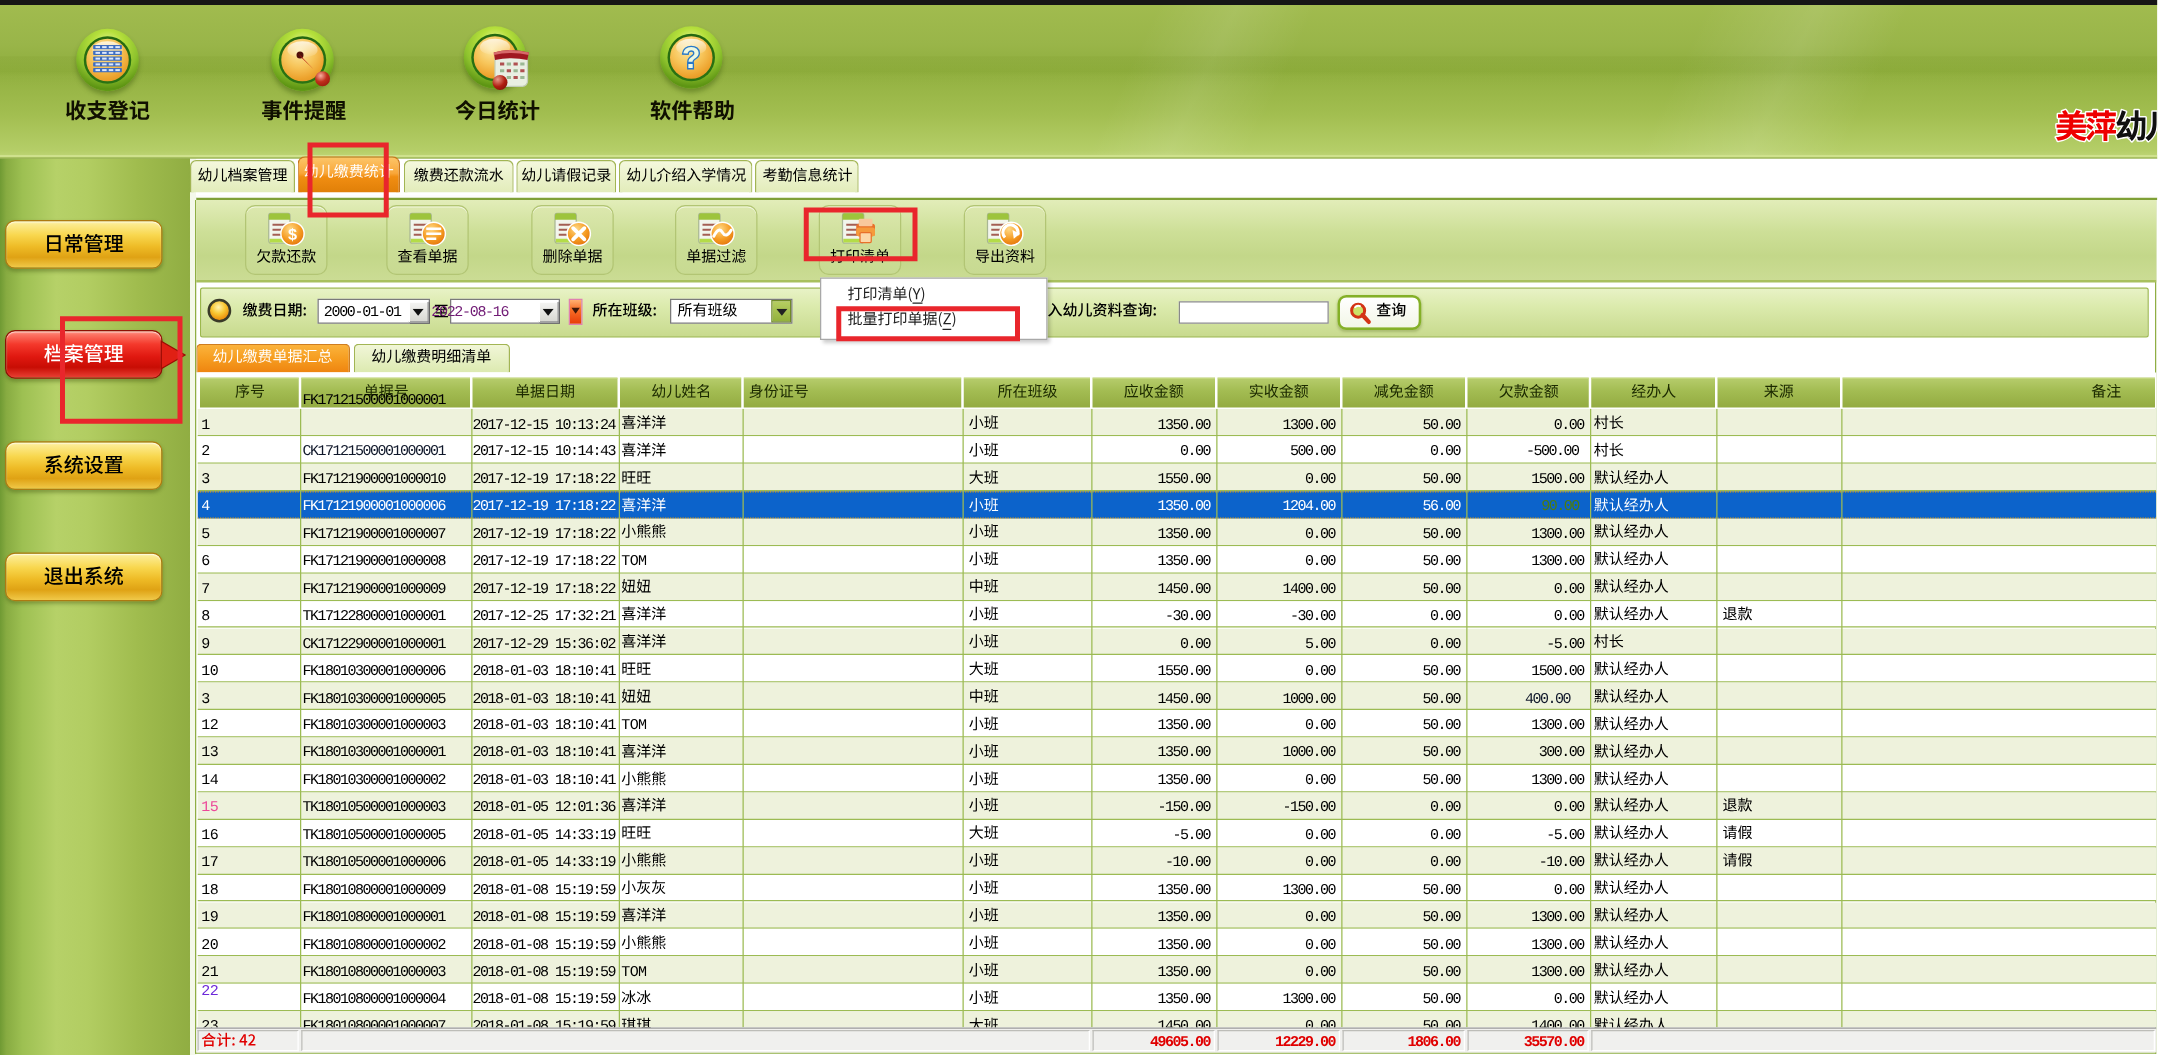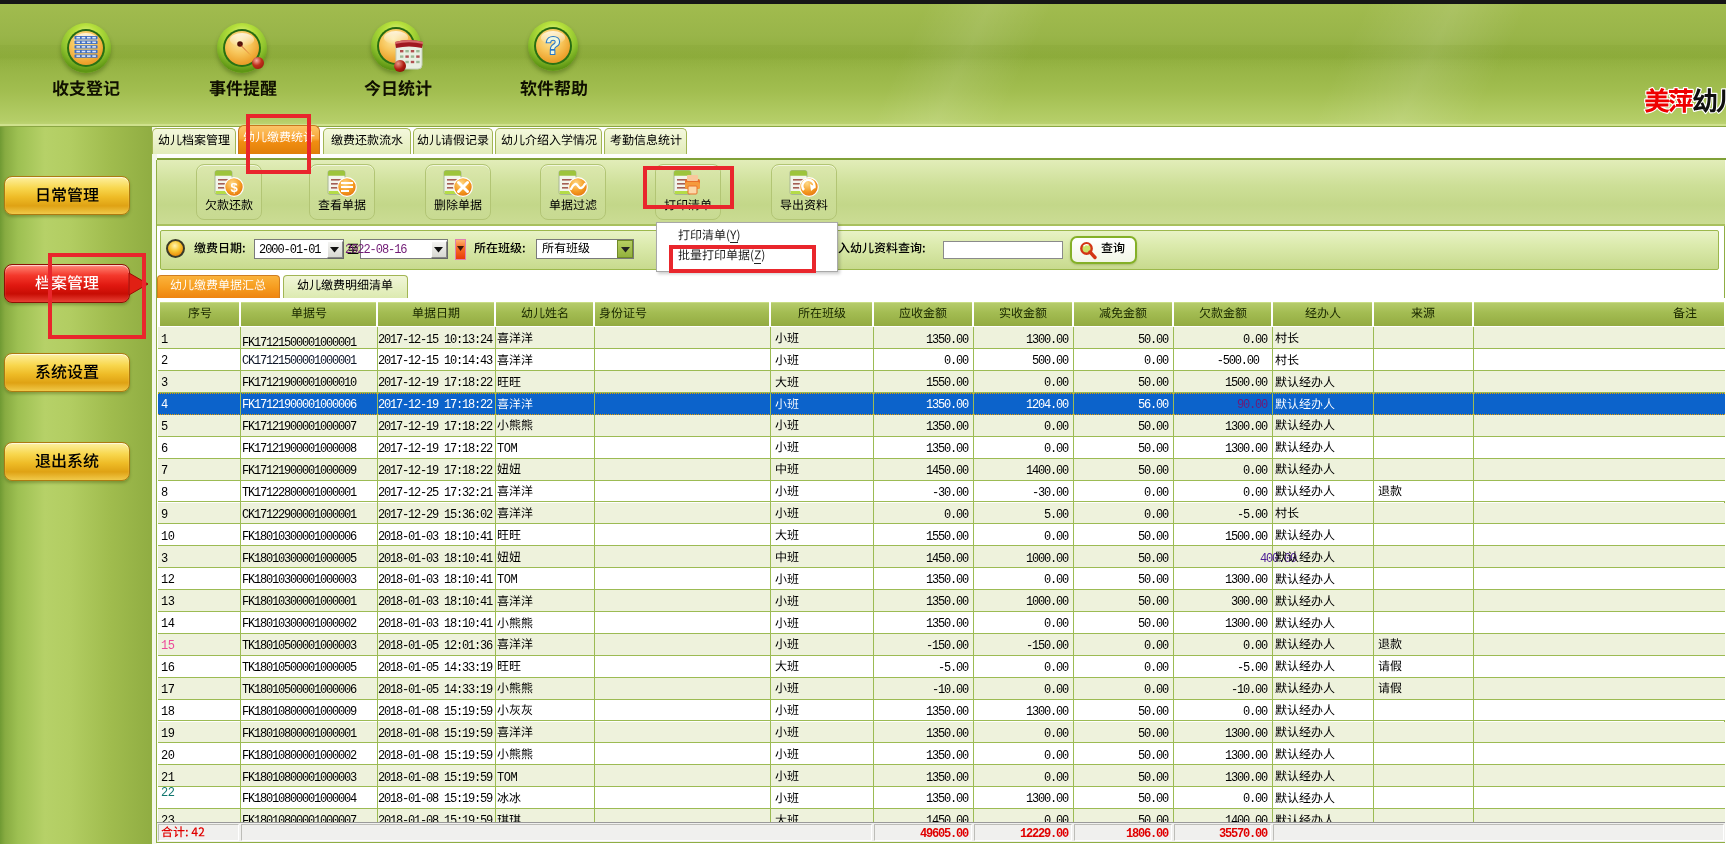--- a/index.html
+++ b/index.html
@@ -784,21 +784,21 @@
       <div style="position:absolute;left:612px;top:0px;width:1px;height:495px;background:#9cbb53"></div>
       <div style="position:absolute;left:715px;top:0px;width:1px;height:495px;background:#9cbb53"></div>
       <div style="position:absolute;left:815px;top:0px;width:1px;height:495px;background:#9cbb53"></div>
       <div style="position:absolute;left:915px;top:0px;width:1px;height:495px;background:#9cbb53"></div>
       <div style="position:absolute;left:1015px;top:0px;width:1px;height:495px;background:#9cbb53"></div>
       <div style="position:absolute;left:1114px;top:0px;width:1px;height:495px;background:#9cbb53"></div>
       <div style="position:absolute;left:1215px;top:0px;width:1px;height:495px;background:#9cbb53"></div>
       <div style="position:absolute;left:1315px;top:0px;width:1px;height:495px;background:#9cbb53"></div>
     </div>
     <div style="position:absolute;left:161.0px;top:332.5px;width:14.7px;font:normal 12px 'Liberation Mono',monospace;letter-spacing:-0.50px;color:#000;white-space:nowrap;line-height:14px">1</div>
-    <div style="position:absolute;left:242.0px;top:336px;width:122.5px;font:normal 12px 'Liberation Mono',monospace;letter-spacing:-1.20px;color:#000;white-space:nowrap;line-height:14px">FK17121500001000001</div>
+    <div style="position:absolute;left:242.0px;top:313px;width:122.5px;font:normal 12px 'Liberation Mono',monospace;letter-spacing:-1.20px;color:#000;white-space:nowrap;line-height:14px">FK17121500001000001</div>
     <div style="position:absolute;left:378.0px;top:332.5px;width:122.5px;font:normal 12px 'Liberation Mono',monospace;letter-spacing:-1.20px;color:#000;white-space:nowrap;line-height:14px">2017-12-15 10:13:24</div>
     <svg style="position:absolute;left:497.0px;top:331.8px;overflow:visible" width="36" height="14">
       <g fill="#000" transform="translate(0,10.32) scale(0.01200,-0.01200)">
         <use href="#gR559c" x="0"></use>
         <use href="#gR6d0b" x="1000"></use>
         <use href="#gR6d0b" x="2000"></use>
       </g>
     </svg>
     <svg style="position:absolute;left:775.0px;top:331.8px;overflow:visible" width="24" height="14">
       <g fill="#000" transform="translate(0,10.32) scale(0.01200,-0.01200)">
@@ -828,21 +828,21 @@
     </svg>
     <svg style="position:absolute;left:775.0px;top:353.7px;overflow:visible" width="24" height="14">
       <g fill="#000" transform="translate(0,10.32) scale(0.01200,-0.01200)">
         <use href="#gR5c0f" x="0"></use>
         <use href="#gR73ed" x="1000"></use>
       </g>
     </svg>
     <div style="position:absolute;left:935.9px;text-align:right;top:354.4px;width:32.1px;font:normal 12px 'Liberation Mono',monospace;letter-spacing:-1.20px;color:#000;white-space:nowrap;line-height:14px">0.00</div>
     <div style="position:absolute;left:1023.9px;text-align:right;top:354.4px;width:44.1px;font:normal 12px 'Liberation Mono',monospace;letter-spacing:-1.20px;color:#000;white-space:nowrap;line-height:14px">500.00</div>
     <div style="position:absolute;left:1135.9px;text-align:right;top:354.4px;width:32.1px;font:normal 12px 'Liberation Mono',monospace;letter-spacing:-1.20px;color:#000;white-space:nowrap;line-height:14px">0.00</div>
-    <div style="position:absolute;left:1216.8px;text-align:left;top:354.4px;width:50.2px;font:normal 12px 'Liberation Mono',monospace;letter-spacing:-1.20px;color:#000;white-space:nowrap;line-height:14px">-500.00</div>
+    <div style="position:absolute;left:1216.8px;text-align:center;top:354.4px;width:50.2px;font:normal 12px 'Liberation Mono',monospace;letter-spacing:-1.20px;color:#000;white-space:nowrap;line-height:14px">-500.00</div>
     <svg style="position:absolute;left:1275.0px;top:353.7px;overflow:visible" width="24" height="14">
       <g fill="#000" transform="translate(0,10.32) scale(0.01200,-0.01200)">
         <use href="#gR6751" x="0"></use>
         <use href="#gR957f" x="1000"></use>
       </g>
     </svg>
     <div style="position:absolute;left:161.0px;top:376.3px;width:14.7px;font:normal 12px 'Liberation Mono',monospace;letter-spacing:-0.50px;color:#000;white-space:nowrap;line-height:14px">3</div>
     <div style="position:absolute;left:242.0px;top:376.3px;width:122.5px;font:normal 12px 'Liberation Mono',monospace;letter-spacing:-1.20px;color:#000;white-space:nowrap;line-height:14px">FK17121900001000010</div>
     <div style="position:absolute;left:378.0px;top:376.3px;width:122.5px;font:normal 12px 'Liberation Mono',monospace;letter-spacing:-1.20px;color:#000;white-space:nowrap;line-height:14px">2017-12-19 17:18:22</div>
     <svg style="position:absolute;left:497.0px;top:375.6px;overflow:visible" width="24" height="14">
@@ -882,21 +882,21 @@
     </svg>
     <svg style="position:absolute;left:775.0px;top:397.5px;overflow:visible" width="24" height="14">
       <g fill="#fff" transform="translate(0,10.32) scale(0.01200,-0.01200)">
         <use href="#gR5c0f" x="0"></use>
         <use href="#gR73ed" x="1000"></use>
       </g>
     </svg>
     <div style="position:absolute;left:917.8px;text-align:right;top:398.2px;width:50.2px;font:normal 12px 'Liberation Mono',monospace;letter-spacing:-1.20px;color:#fff;white-space:nowrap;line-height:14px">1350.00</div>
     <div style="position:absolute;left:1017.8px;text-align:right;top:398.2px;width:50.2px;font:normal 12px 'Liberation Mono',monospace;letter-spacing:-1.20px;color:#fff;white-space:nowrap;line-height:14px">1204.00</div>
     <div style="position:absolute;left:1129.9px;text-align:right;top:398.2px;width:38.1px;font:normal 12px 'Liberation Mono',monospace;letter-spacing:-1.20px;color:#fff;white-space:nowrap;line-height:14px">56.00</div>
-    <div style="position:absolute;left:1228.9px;text-align:right;top:398.2px;width:38.1px;font:normal 12px 'Liberation Mono',monospace;letter-spacing:-1.20px;color:#701a75;white-space:nowrap;line-height:14px">90.00</div>
+    <div style="position:absolute;left:1228.9px;text-align:center;top:398.2px;width:38.1px;font:normal 12px 'Liberation Mono',monospace;letter-spacing:-1.20px;color:#4d7c0f;white-space:nowrap;line-height:14px">90.00</div>
     <svg style="position:absolute;left:1275.0px;top:397.5px;overflow:visible" width="60" height="14">
       <g fill="#fff" transform="translate(0,10.32) scale(0.01200,-0.01200)">
         <use href="#gR9ed8" x="0"></use>
         <use href="#gR8ba4" x="1000"></use>
         <use href="#gR7ecf" x="2000"></use>
         <use href="#gR529e" x="3000"></use>
         <use href="#gR4eba" x="4000"></use>
       </g>
     </svg>
     <div style="position:absolute;left:161.0px;top:420.1px;width:14.7px;font:normal 12px 'Liberation Mono',monospace;letter-spacing:-0.50px;color:#000;white-space:nowrap;line-height:14px">5</div>
@@ -1079,21 +1079,21 @@
     </svg>
     <svg style="position:absolute;left:775.0px;top:550.8px;overflow:visible" width="24" height="14">
       <g fill="#000" transform="translate(0,10.32) scale(0.01200,-0.01200)">
         <use href="#gR4e2d" x="0"></use>
         <use href="#gR73ed" x="1000"></use>
       </g>
     </svg>
     <div style="position:absolute;left:917.8px;text-align:right;top:551.5px;width:50.2px;font:normal 12px 'Liberation Mono',monospace;letter-spacing:-1.20px;color:#000;white-space:nowrap;line-height:14px">1450.00</div>
     <div style="position:absolute;left:1017.8px;text-align:right;top:551.5px;width:50.2px;font:normal 12px 'Liberation Mono',monospace;letter-spacing:-1.20px;color:#000;white-space:nowrap;line-height:14px">1000.00</div>
     <div style="position:absolute;left:1129.9px;text-align:right;top:551.5px;width:38.1px;font:normal 12px 'Liberation Mono',monospace;letter-spacing:-1.20px;color:#000;white-space:nowrap;line-height:14px">50.00</div>
-    <div style="position:absolute;left:1256px;text-align:center;top:551.5px;width:44.1px;font:normal 12px 'Liberation Mono',monospace;letter-spacing:-1.20px;color:#4c1d95;white-space:nowrap;line-height:14px">400.00</div>
+    <div style="position:absolute;left:1212px;text-align:right;top:551.5px;width:44.1px;font:normal 12px 'Liberation Mono',monospace;letter-spacing:-1.20px;color:#0f172a;white-space:nowrap;line-height:14px">400.00</div>
     <svg style="position:absolute;left:1275.0px;top:550.8px;overflow:visible" width="60" height="14">
       <g fill="#000" transform="translate(0,10.32) scale(0.01200,-0.01200)">
         <use href="#gR9ed8" x="0"></use>
         <use href="#gR8ba4" x="1000"></use>
         <use href="#gR7ecf" x="2000"></use>
         <use href="#gR529e" x="3000"></use>
         <use href="#gR4eba" x="4000"></use>
       </g>
     </svg>
     <div style="position:absolute;left:161.0px;top:573.4px;width:21.4px;font:normal 12px 'Liberation Mono',monospace;letter-spacing:-0.50px;color:#000;white-space:nowrap;line-height:14px">12</div>
@@ -1384,21 +1384,21 @@
     <div style="position:absolute;left:1216.8px;text-align:right;top:770.5px;width:50.2px;font:normal 12px 'Liberation Mono',monospace;letter-spacing:-1.20px;color:#000;white-space:nowrap;line-height:14px">1300.00</div>
     <svg style="position:absolute;left:1275.0px;top:769.8px;overflow:visible" width="60" height="14">
       <g fill="#000" transform="translate(0,10.32) scale(0.01200,-0.01200)">
         <use href="#gR9ed8" x="0"></use>
         <use href="#gR8ba4" x="1000"></use>
         <use href="#gR7ecf" x="2000"></use>
         <use href="#gR529e" x="3000"></use>
         <use href="#gR4eba" x="4000"></use>
       </g>
     </svg>
-    <div style="position:absolute;left:161.0px;top:786px;width:21.4px;font:normal 12px 'Liberation Mono',monospace;letter-spacing:-0.50px;color:#0f766e;white-space:nowrap;line-height:14px">22</div>
+    <div style="position:absolute;left:161.0px;top:786px;width:21.4px;font:normal 12px 'Liberation Mono',monospace;letter-spacing:-0.50px;color:#6d28d9;white-space:nowrap;line-height:14px">22</div>
     <div style="position:absolute;left:242.0px;top:792.4px;width:122.5px;font:normal 12px 'Liberation Mono',monospace;letter-spacing:-1.20px;color:#000;white-space:nowrap;line-height:14px">FK18010800001000004</div>
     <div style="position:absolute;left:378.0px;top:792.4px;width:122.5px;font:normal 12px 'Liberation Mono',monospace;letter-spacing:-1.20px;color:#000;white-space:nowrap;line-height:14px">2018-01-08 15:19:59</div>
     <svg style="position:absolute;left:497.0px;top:791.7px;overflow:visible" width="24" height="14">
       <g fill="#000" transform="translate(0,10.32) scale(0.01200,-0.01200)">
         <use href="#gR51b0" x="0"></use>
         <use href="#gR51b0" x="1000"></use>
       </g>
     </svg>
     <svg style="position:absolute;left:775.0px;top:791.7px;overflow:visible" width="24" height="14">
       <g fill="#000" transform="translate(0,10.32) scale(0.01200,-0.01200)">

